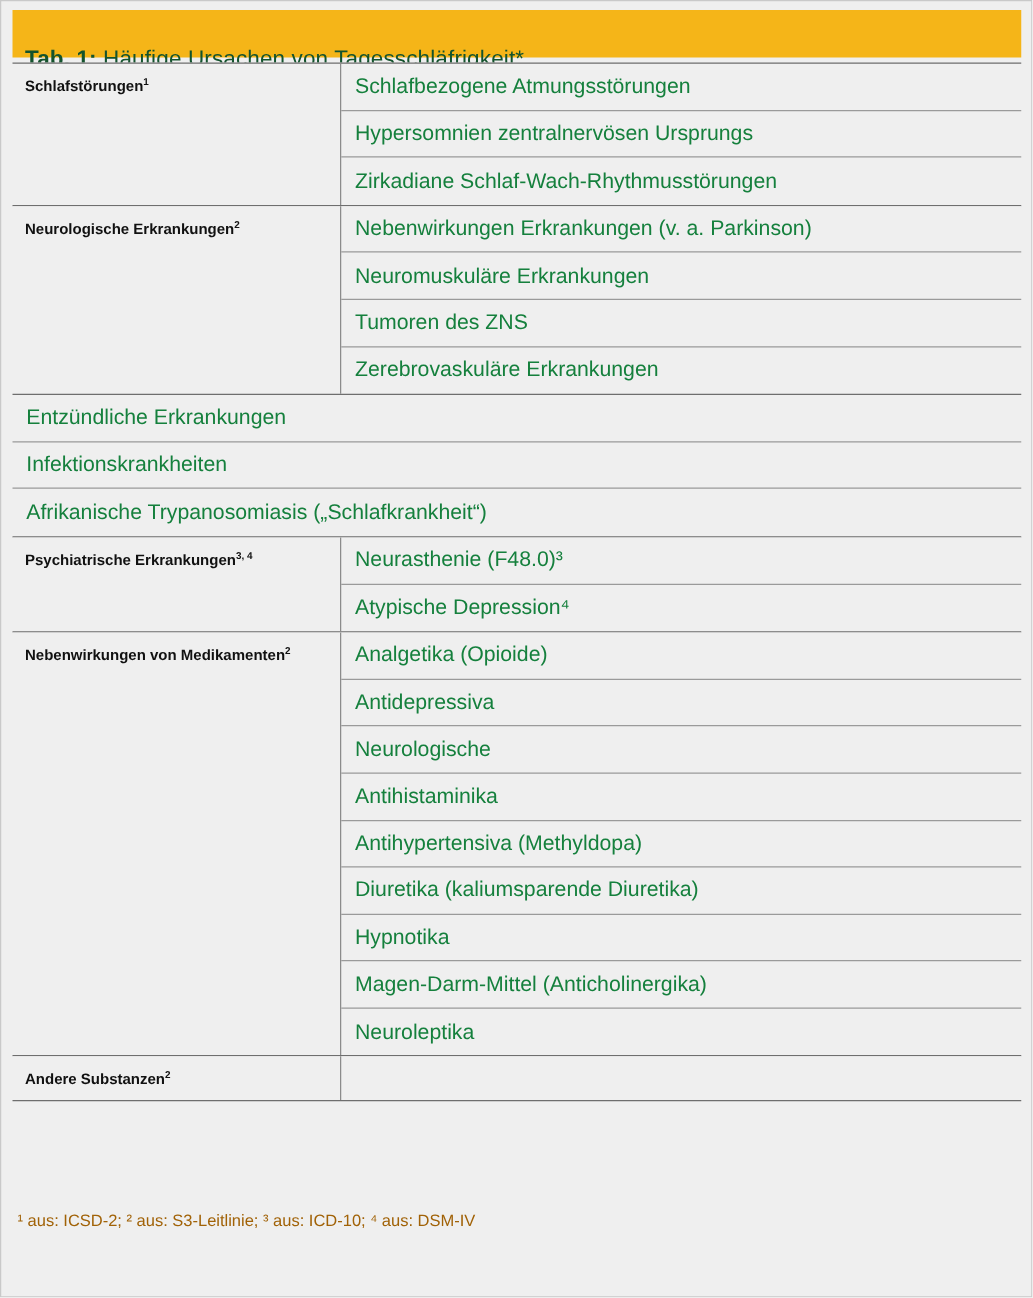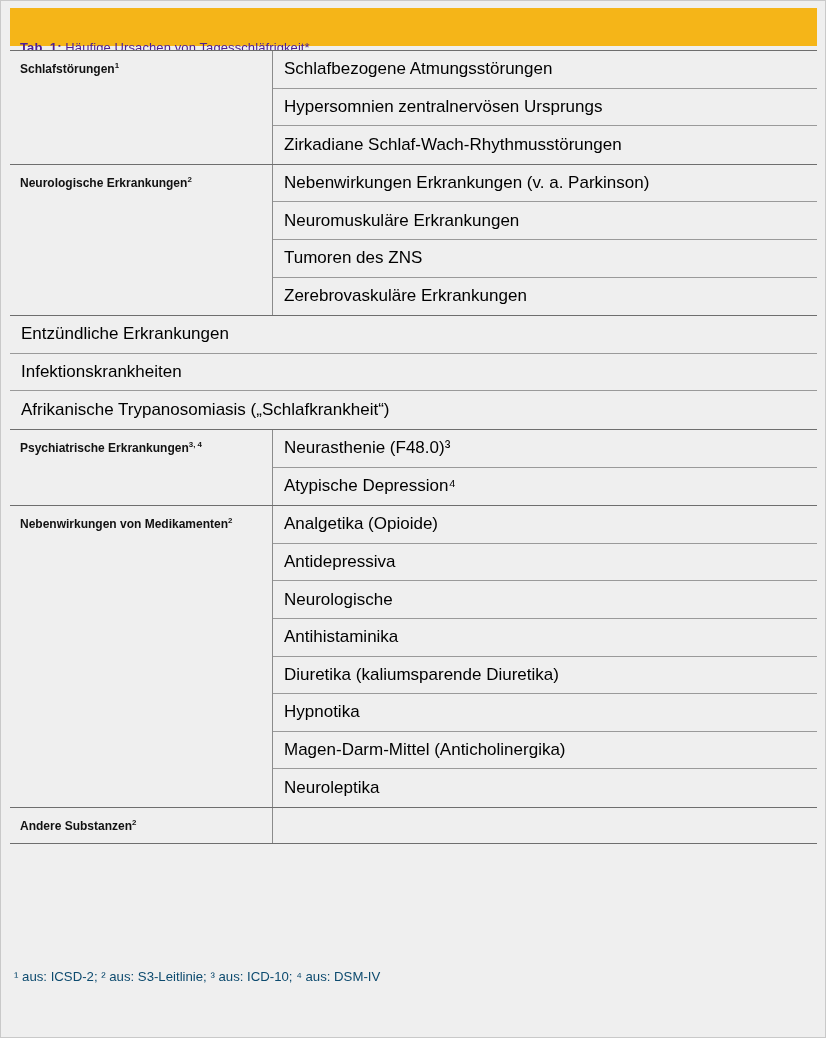--- a/index.html
+++ b/index.html
@@ -26,22 +26,22 @@
     top: 7px;
     width: 807px;
     height: 38px;
     background: #f5b518;
     box-sizing: border-box;
     display: flex;
     align-items: center;
   }
   .tbl-header .htext {
     padding-left: 10px;
-    color: #4c1d95;
-    font-size: 13px;
+    color: #14532d;
+    font-size: 18px;
     letter-spacing: .1px;
     white-space: nowrap;
     margin-top: 40px;
   }
   .tbl-header .htext b {
     font-weight: bold;
   }
   
   .tbl-body {
     position: absolute;
@@ -75,41 +75,41 @@
     display: flex;
     flex-direction: column;
   }
   .row {
     height: 37.6px;
     box-sizing: border-box;
     display: flex;
     align-items: center;
     padding-left: 11px;
     font-size: 17px;
-    color: #000000;
+    color: #15803d;
     border-bottom: 1.1px solid #9a9a9a;
     text-align: right;
   }
   .sec-rows .row:last-child {
     border-bottom: none;
   }
   sup {
     font-size: 0.66em;
     line-height: 0;
     vertical-align: super;
   }
   
   .footnotes {
     position: absolute;
     left: 9px;
     width: 807px;
     box-sizing: border-box;
     padding: 9px 4px 0 4px;
     font-size: 13.2px;
-    color: #0c4a6e;
+    color: #a16207;
     line-height: 1.42;
   }
   .fn-line { margin: 0 0 2px 0; }
   .fn-line.note {
     padding-left: 9px;
     text-indent: -9px;
   }
 </style>
 </head>
 <body>
@@ -185,20 +185,23 @@
           <div class="row">
             <span>Antidepressiva</span>
           </div>
           <div class="row">
             <span>Neurologische</span>
           </div>
           <div class="row">
             <span>Antihistaminika</span>
           </div>
           <div class="row">
+            <span>Antihypertensiva (Methyldopa)</span>
+          </div>
+          <div class="row">
             <span>Diuretika (kaliumsparende Diuretika)</span>
           </div>
           <div class="row">
             <span>Hypnotika</span>
           </div>
           <div class="row">
             <span>Magen-Darm-Mittel (Anticholinergika)</span>
           </div>
           <div class="row">
             <span>Neuroleptika</span>

